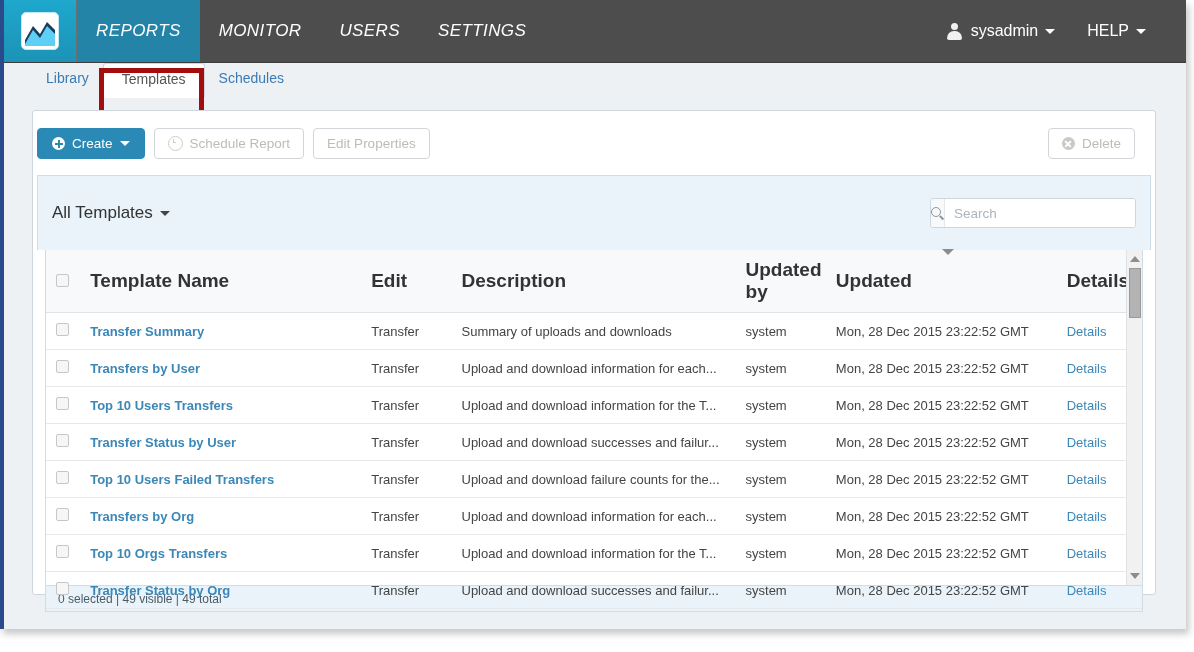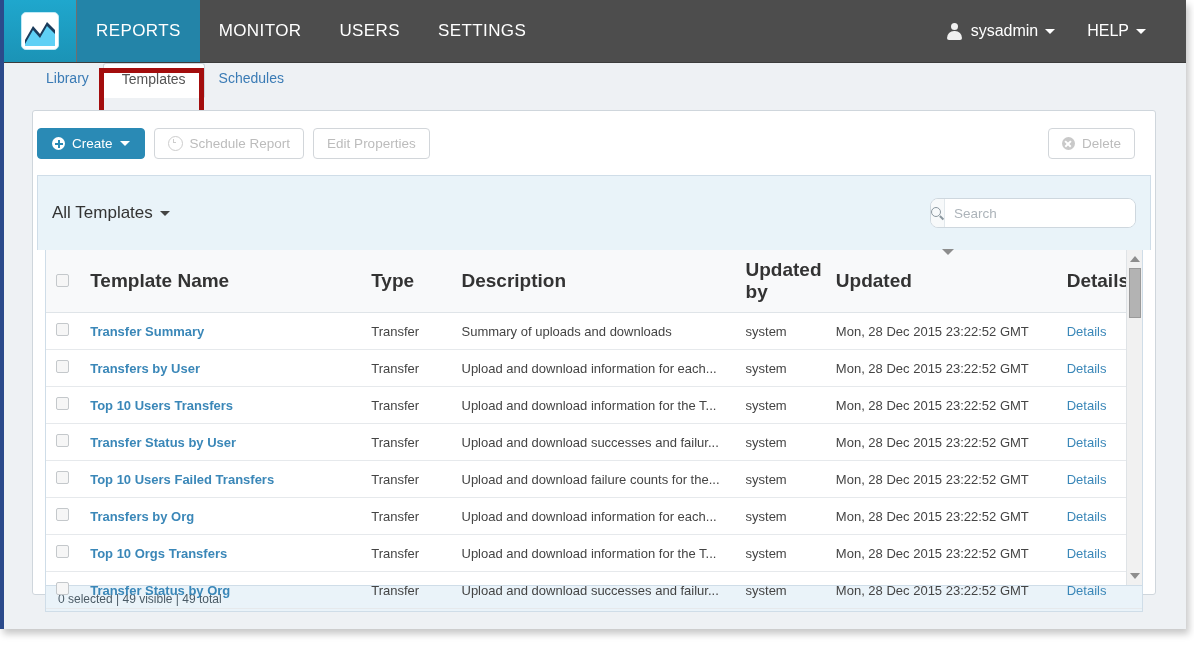--- a/index.html
+++ b/index.html
@@ -54,20 +54,21 @@
   .nav-items { display: flex; align-items: stretch; }
   .nav-item {
     display: flex;
     align-items: center;
     padding: 14px 19px;
     color: #ffffff;
     font-size: 17px;
     letter-spacing: 0.4px;
     cursor: pointer;
     user-select: none;
+    font-style: italic;
   }
   .nav-item.active {
     background: #2384a8;
   }
   .topnav-right {
     margin-left: auto;
     display: flex;
     align-items: center;
     padding-right: 24px;
   }
@@ -245,21 +246,21 @@
     align-items: center;
     cursor: pointer;
     user-select: none;
   }
   .list-title .caret { border-top-color: #444444; }
   .search-wrap {
     margin-left: auto;
     display: flex;
     align-items: stretch;
     border: 1px solid #ced7de;
-    border-radius: 8px;
+    border-radius: 3px;
     background: #ffffff;
     height: 28px;
     width: 204px;
     overflow: hidden;
   }
   .search-btn {
     width: 32px;
     background: #f7f9fa;
     border-right: 1px solid #e2e8ec;
     display: flex;
@@ -496,21 +497,21 @@
     </div>
 
     <div class="table-wrap">
       <table>
         <thead>
           <tr>
             <th class="c-check">
               <span class="cb"></span>
             </th>
             <th class="c-name"><span>Template Name</span></th>
-            <th class="c-type"><span>Type</span></th>
+            <th class="c-type"><span>Edit</span></th>
             <th class="c-desc"><span>Description</span></th>
             <th class="c-by"><span>Updated by</span></th>
             <th class="c-upd">
               <span class="sort-caret"></span>
               <span>Updated</span>
             </th>
             <th class="c-det"><span>Details</span></th>
           </tr>
         </thead>
         <tbody>

